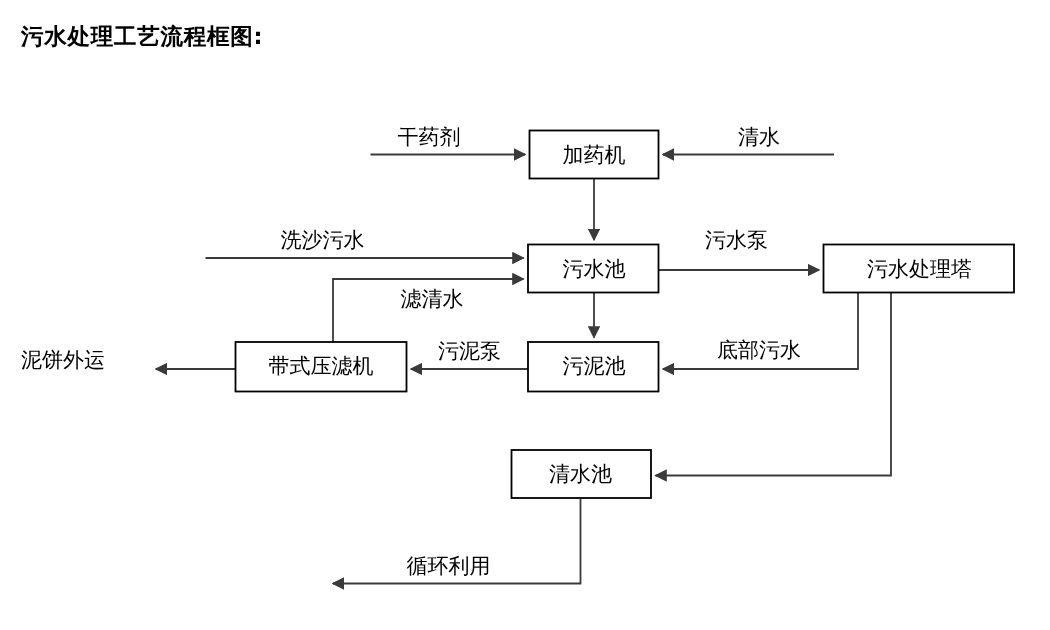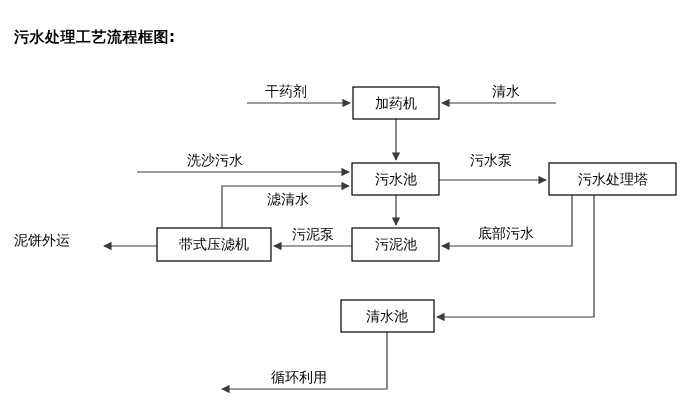--- a/index.html
+++ b/index.html
@@ -11,21 +11,21 @@
     position: relative;
     width: 700px;
     height: 420px;
     background: #ffffff;
     overflow: hidden;
     font-family: "DejaVu Sans", "Liberation Sans", sans-serif;
   }
   #diagram-title {
     position: absolute;
     left: 14px;
-    top: 28px;
+    top: 15px;
     font-size: 15px;
     font-weight: bold;
     color: #000000;
     letter-spacing: 0.5px;
     white-space: nowrap;
   }
   svg#flow {
     position: absolute;
     left: 0;
     top: 0;

